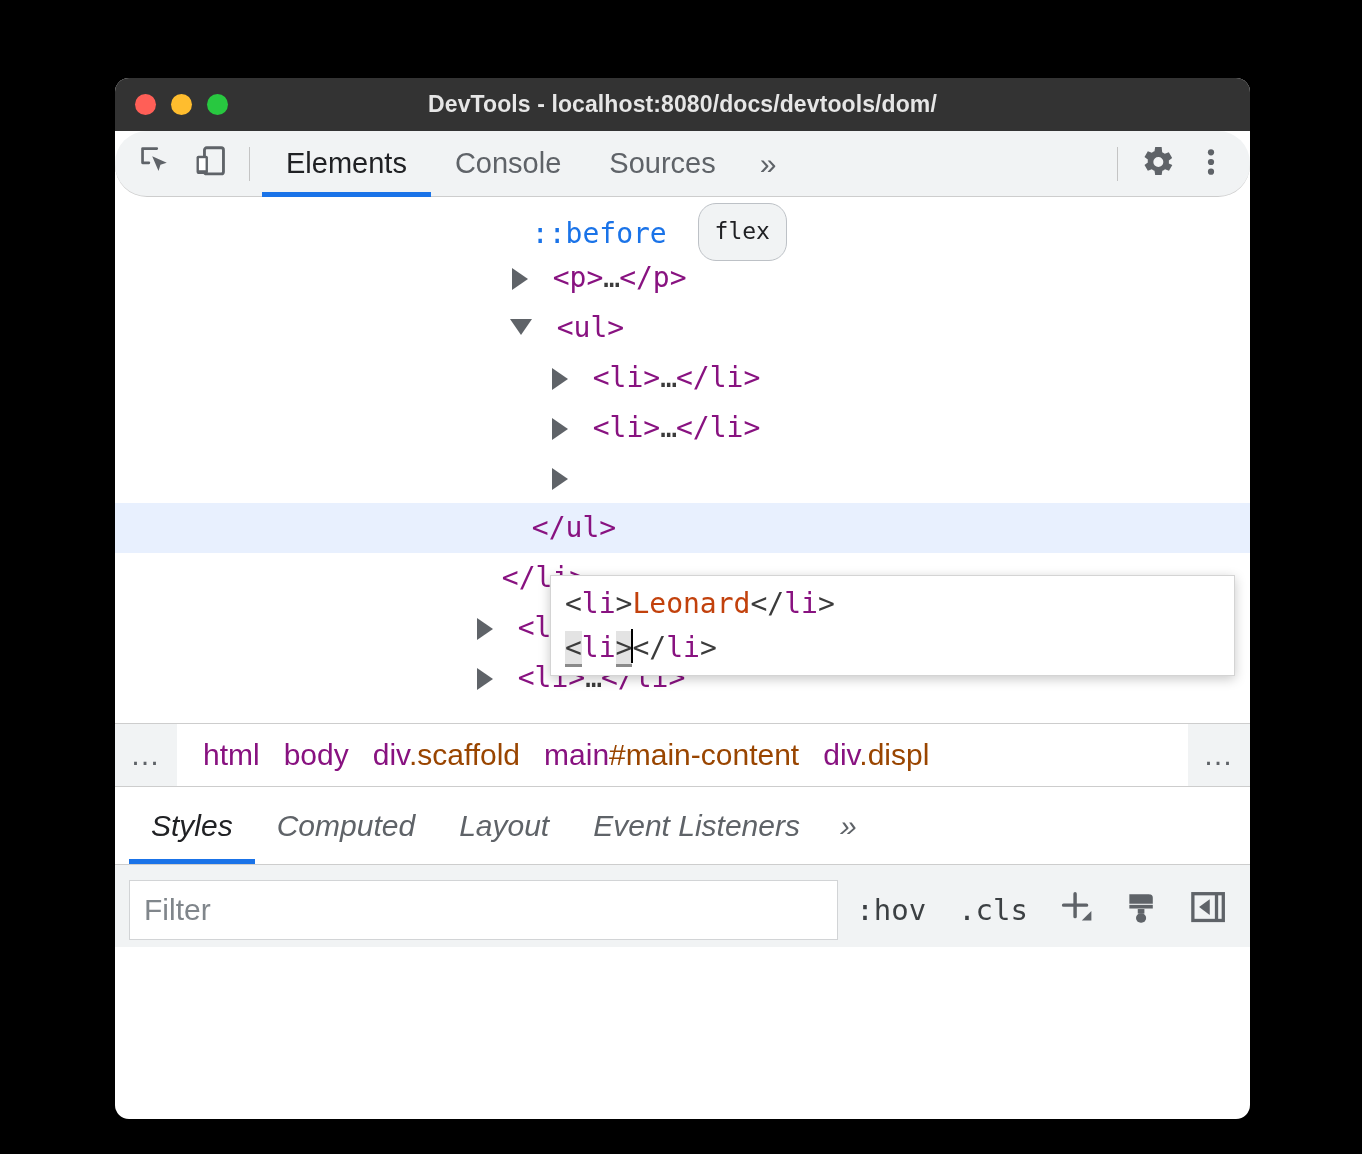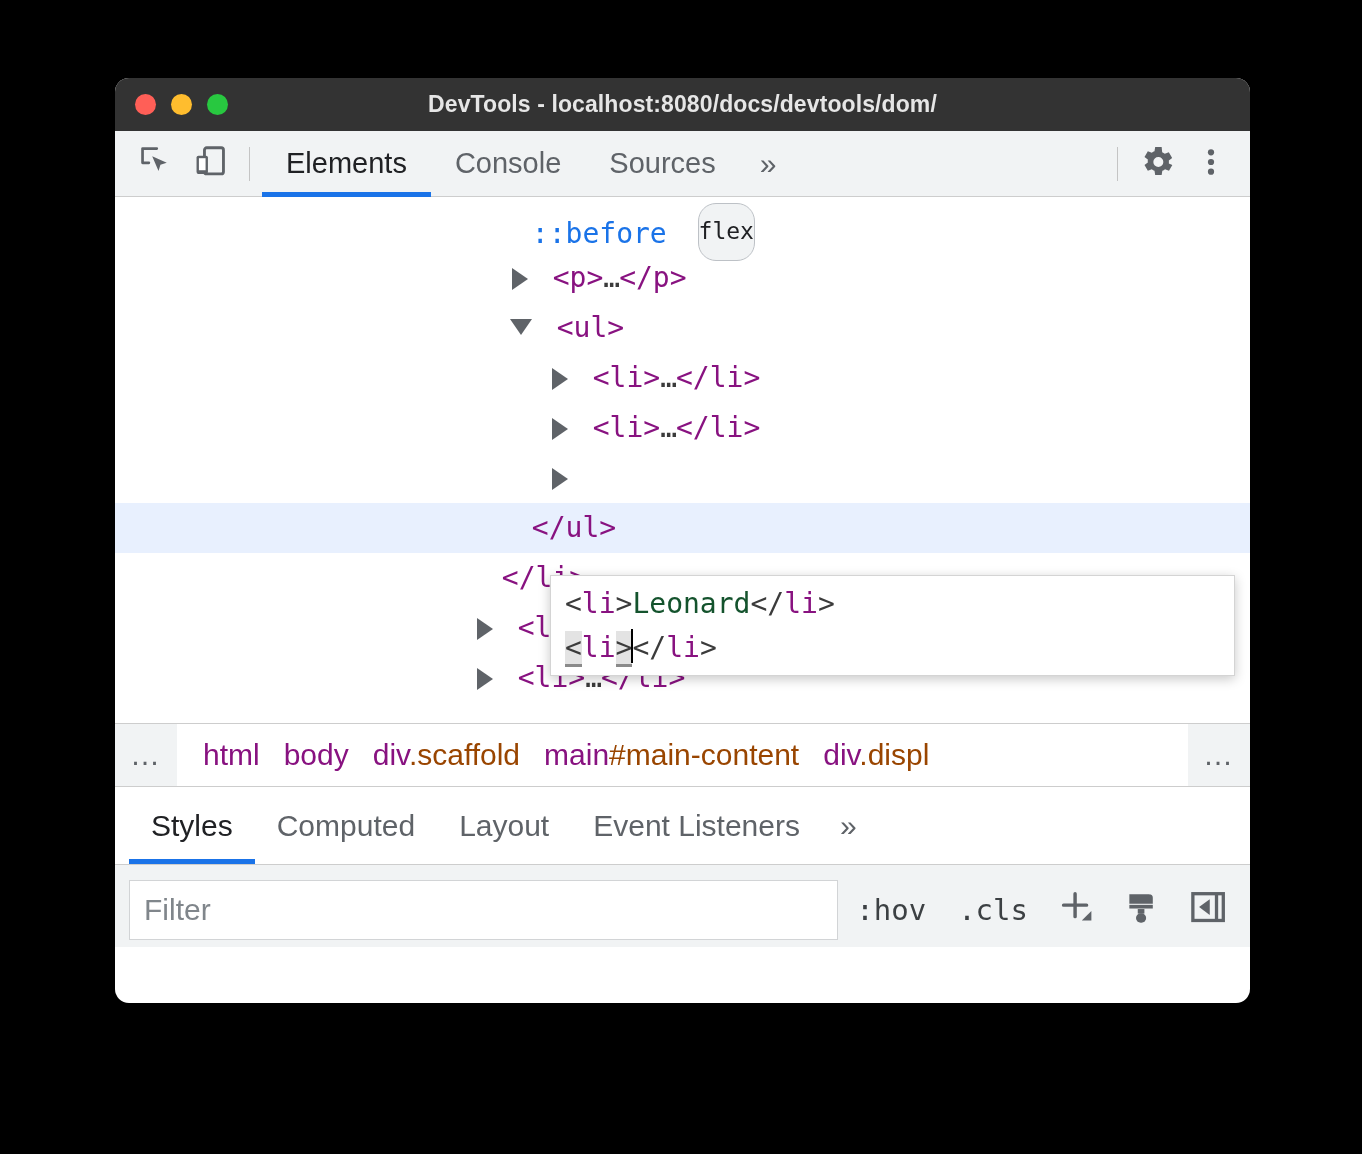--- a/index.html
+++ b/index.html
@@ -18,21 +18,21 @@
     height: 1154px;
     background: #000000;
   }
 
   
   #devtools-window {
     position: absolute;
     left: 115px;
     top: 78px;
     width: 1135px;
-    height: 925px;
+    height: 1041px;
     border-radius: 14px;
     background: #ffffff;
     overflow: hidden;
     box-shadow: 0 14px 46px rgba(0,0,0,0.55);
   }
 
   
   .titlebar {
     position: relative;
     height: 53px;
@@ -62,20 +62,21 @@
 
   
   .toolbar {
     position: relative;
     height: 66px;
     background: #f1f3f4;
     border-bottom: 1px solid #cdcdcd;
     display: flex;
     align-items: center;
     padding: 0 12px 0 14px;
+    border-radius: 32px;
   }
   .tb-icon-btn {
     width: 54px; height: 54px;
     display: flex; align-items: center; justify-content: center;
     cursor: pointer;
     flex: none;
   }
   .tb-sep {
     width: 1px; height: 34px; background: #c4c4c4;
     margin: 0 12px; flex: none;
@@ -142,21 +143,21 @@
   .ellip { color: #3b3b3b; letter-spacing: -1px; }
   .pseudo { color: #1a73e8; text-align: center; }
   .badge {
     display: inline-block;
     border: 1px solid #bdc1c6;
     border-radius: 18px;
     background: #f1f3f4;
     color: #202124;
     font-size: 23px;
     font-family: "DejaVu Sans Mono", monospace;
-    padding: 2px 0 4px;
+    padding: 2px 16px 4px;
     margin-left: 14px;
     vertical-align: 4px;
     cursor: pointer;
   }
 
   
   .edit-popup {
     position: absolute;
     left: 435px;
     top: 378px;
@@ -168,21 +169,21 @@
     padding: 6px 0 0 14px;
     font-family: "DejaVu Sans Mono", monospace;
     font-size: 28px;
     line-height: 44px;
     overflow: hidden;
     z-index: 20;
   }
   .ed-line { white-space: pre; }
   .ed-br { color: #3b3b3b; }
   .ed-tag { color: #881280; }
-  .ed-text { color: #14532d; }
+  .ed-text { color: #c2410c; }
   .ed-hl {
     background: #e3e3e3;
     border-bottom: 3px solid #8a8a8a;
     color: #3b3b3b;
   }
   .ed-caret {
     display: inline-block;
     width: 2px;
     height: 34px;
     background: #000000;
@@ -240,20 +241,21 @@
   }
   .stab {
     display: flex; align-items: center;
     padding: 0 22px;
     font-size: 30px;
     color: #5f6368;
     font-family: "Liberation Sans", sans-serif;
     position: relative;
     cursor: pointer;
     white-space: nowrap;
+    font-style: italic;
   }
   .stab.active { color: #202124; }
   .stab.active::after {
     content: "";
     position: absolute; left: 0; right: 0; bottom: 0;
     height: 5px; background: #1a73e8;
   }
   .stab.chev { font-size: 30px; padding: 0 18px; }
 
   

